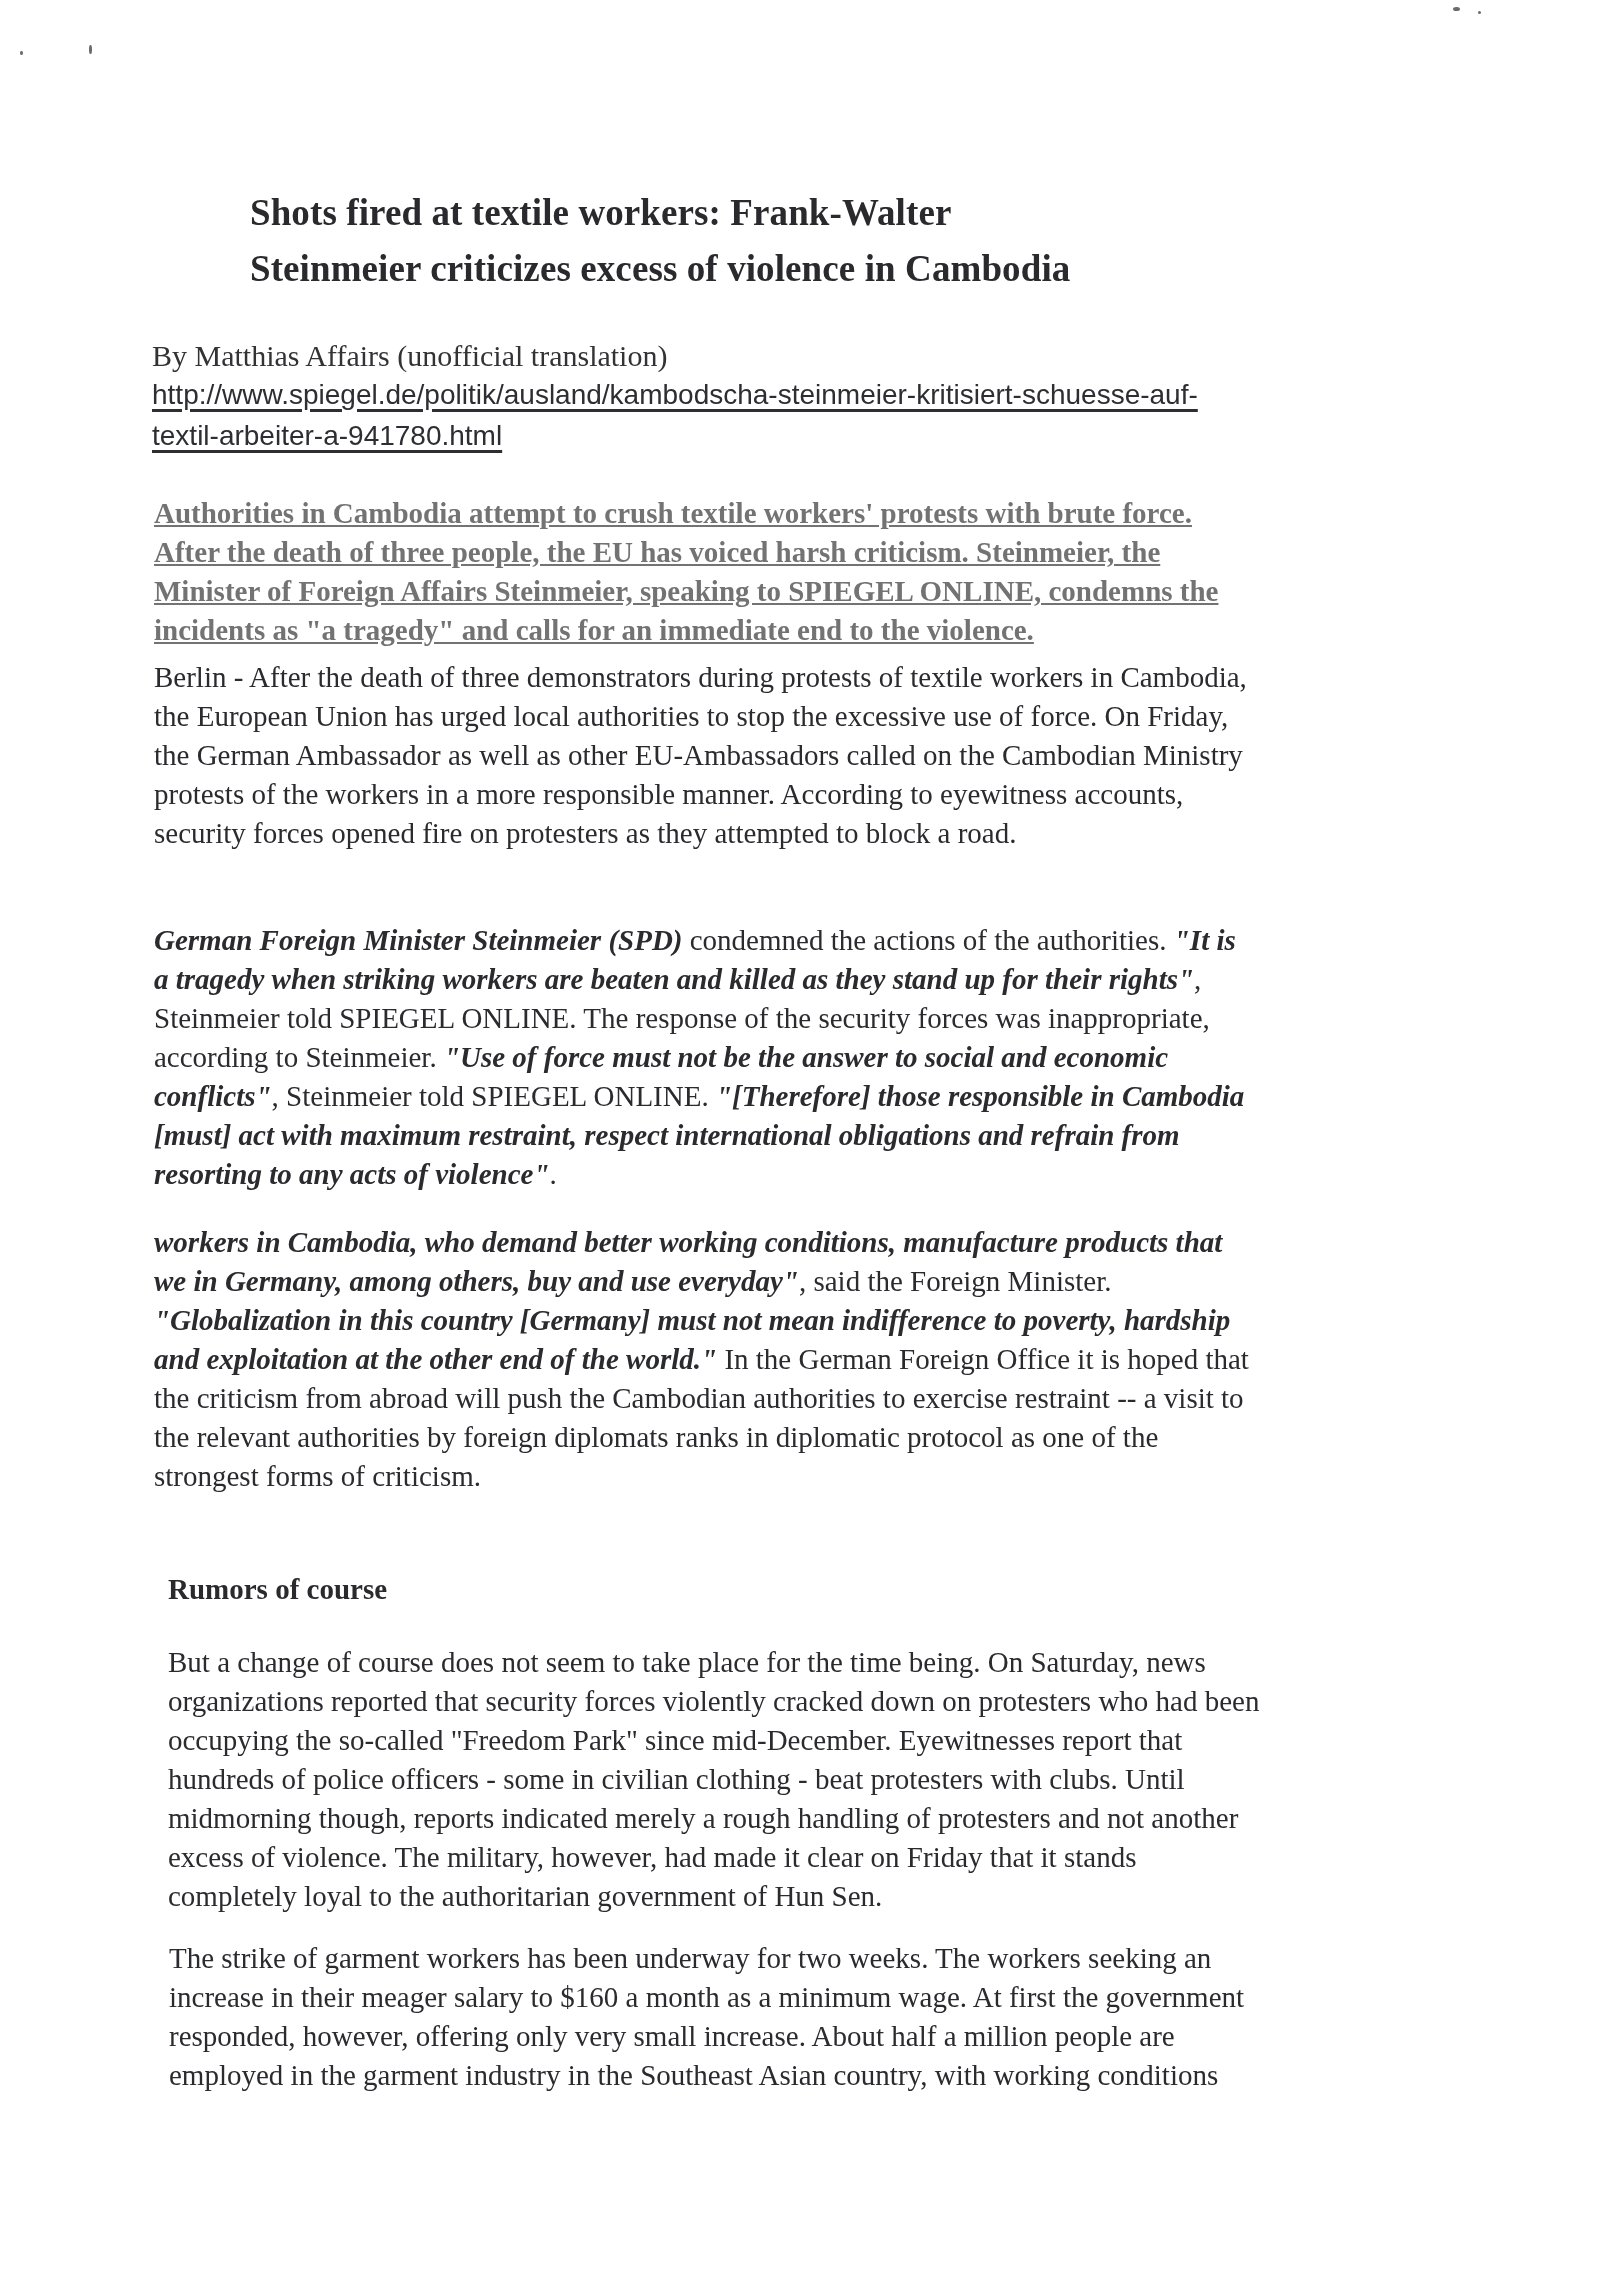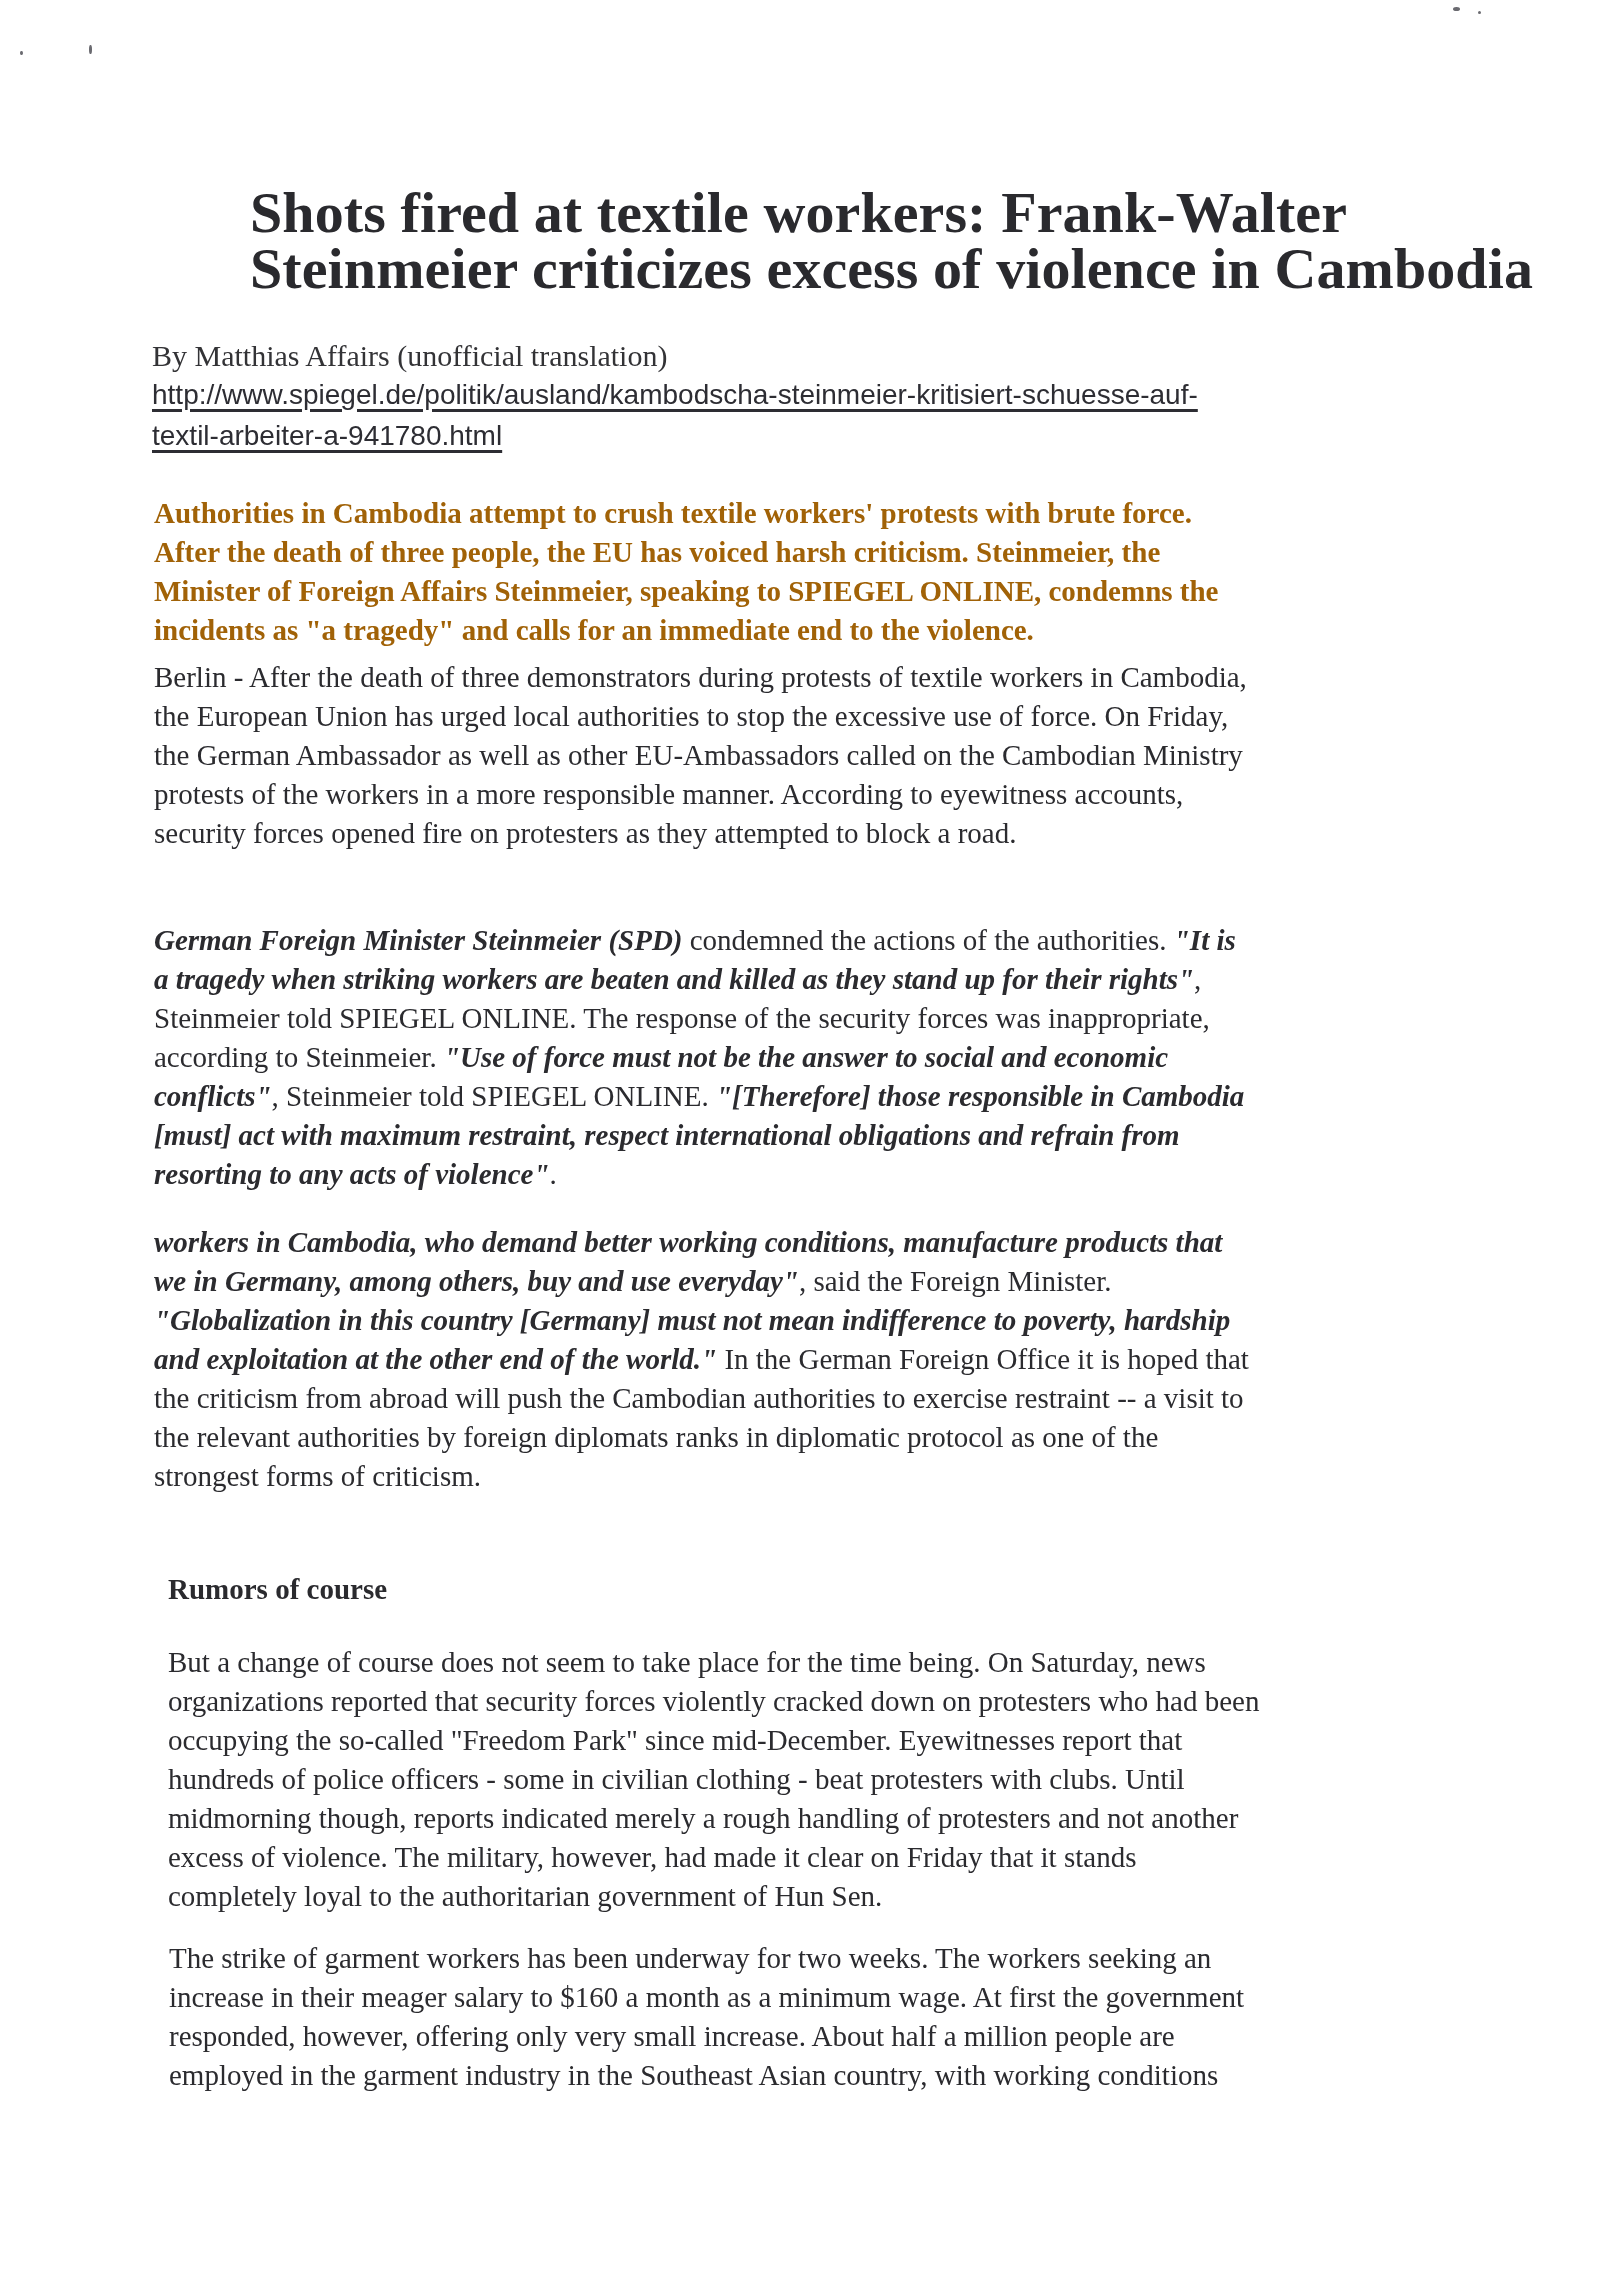--- a/index.html
+++ b/index.html
@@ -4,21 +4,21 @@
   <style>
     html, body { margin: 0; padding: 0; background: #ffffff; }
     body {
       width: 1616px; height: 2273px; position: relative; overflow: hidden;
       font-family: "Liberation Serif", "DejaVu Serif", serif;
       color: #2b2b2f;
     }
     .speck { position: absolute; background: #6a6a70; border-radius: 50%; }
     .title {
       position: absolute; left: 250px; top: 185px; width: 1248px;
-      font-weight: bold; font-size: 58px; line-height: 56px;
+      font-weight: bold; font-size: 37px; line-height: 56px;
       letter-spacing: 0.1px; color: #2a2a2e; margin: 0;
       transform: scaleX(1.0);
     }
     .title span { display: block; white-space: nowrap; }
     .byline {
       position: absolute; left: 152px; top: 336px;
       font-size: 30px; line-height: 39px; color: #333336;
     }
     .url {
       position: absolute; left: 152px; top: 374px; width: 1182px;
@@ -26,21 +26,21 @@
       font-size: 28px; line-height: 41px; color: #2d2d33;
       text-decoration: underline; text-decoration-thickness: 2.6px;
       text-underline-offset: 5.3px;
     }
     .url span { display: block; white-space: nowrap; }
     .para {
       position: absolute; left: 154px; width: 1314px;
       font-size: 29px; line-height: 39px; margin: 0; color: #2b2b2f;
     }
     .para span.line { display: block; white-space: nowrap; }
-    .lead { font-weight: bold; font-size: 29px; line-height: 39px; color: #a16207; }
+    .lead { font-weight: bold; font-size: 29px; line-height: 39px; color: #737373; text-decoration: underline; }
     .bi { font-weight: bold; font-style: italic; text-align: center; }
     .heading {
       position: absolute; left: 168px; top: 1570px;
       font-weight: bold; font-size: 29px; line-height: 39px; color: #2a2a2e;
     }
   </style>
 </head>
 <body>
 
 <div class="speck" style="left:1453px;top:6.6px;width:6.6px;height:4px;"></div>

